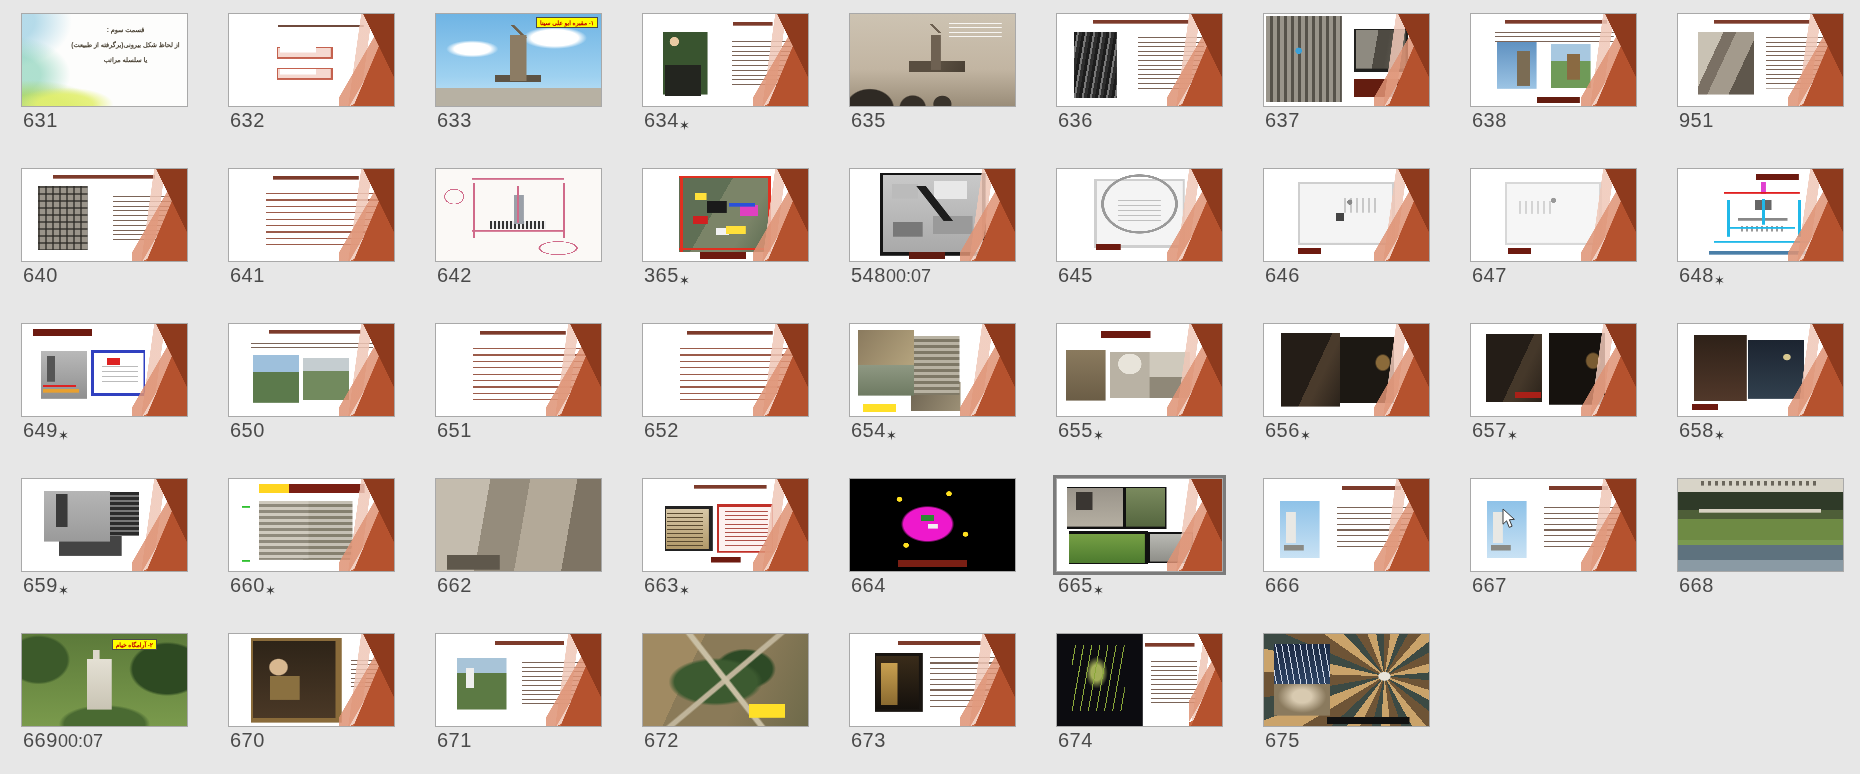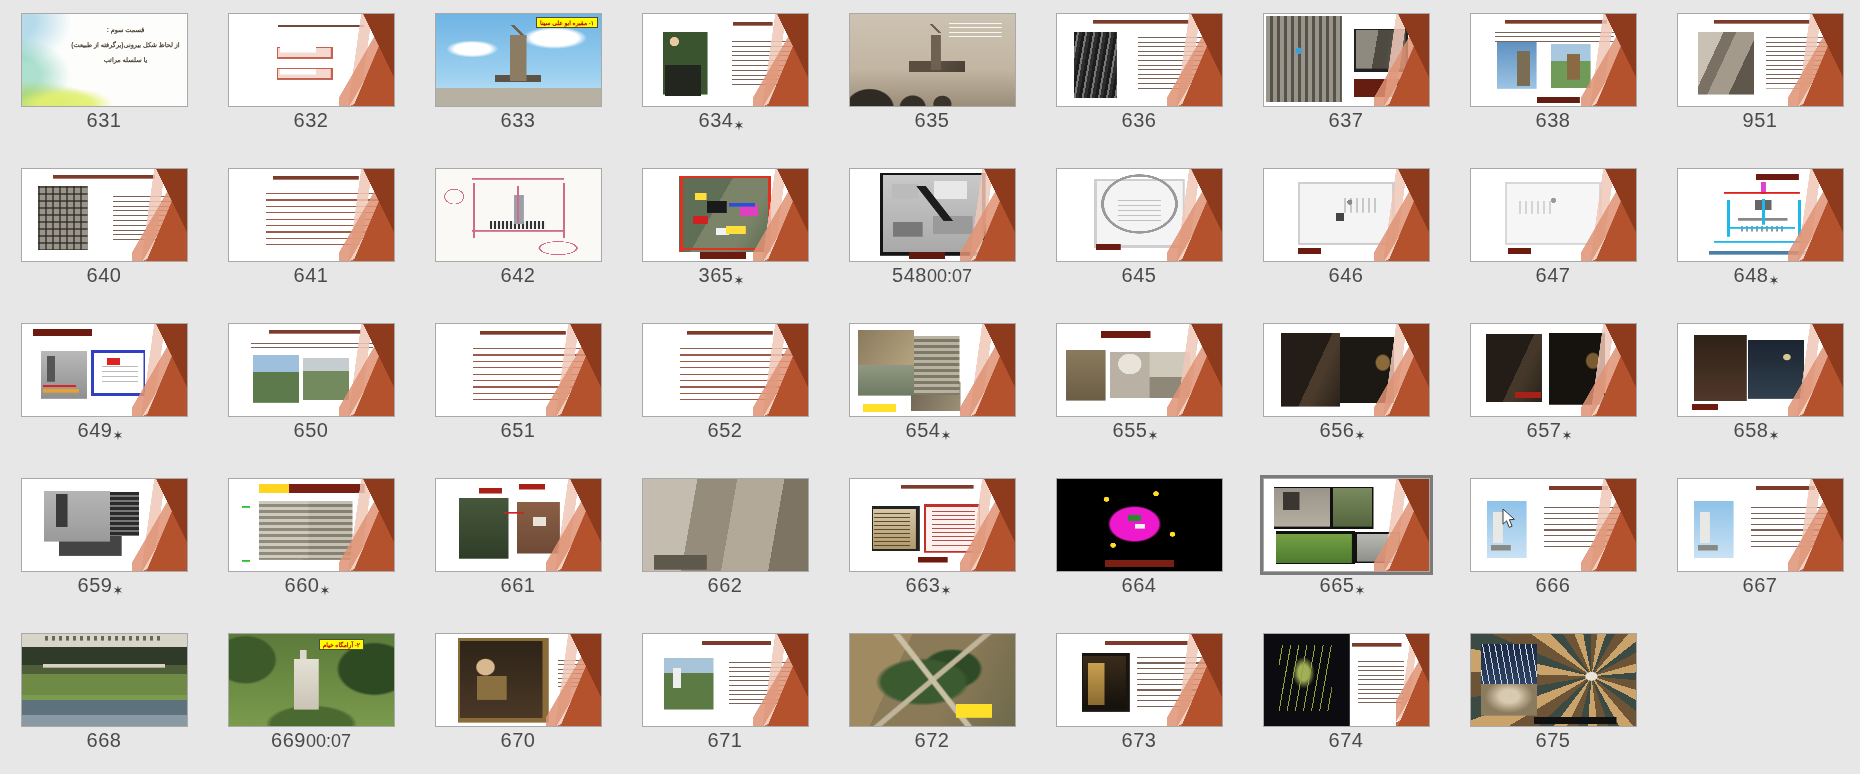--- a/index.html
+++ b/index.html
@@ -5,21 +5,21 @@
   html,body{margin:0;padding:0}
   body{width:1860px;height:774px;background:#e7e7e7;overflow:hidden;
        font-family:"Liberation Sans",sans-serif;position:relative}
   .grid{position:absolute;left:21px;top:13px;display:grid;
         grid-template-columns:repeat(9,167px);grid-auto-rows:118px;
         column-gap:40px;row-gap:37px}
   .cell{position:relative}
   .thumb{position:relative;width:167px;height:94px;background:#fff;
          border:1px solid #a9a9a9;box-sizing:border-box;overflow:hidden;cursor:pointer}
   .thumb.sel{outline:3px solid #7b7b7b;outline-offset:0}
-  .meta{display:flex;justify-content:center;align-items:flex-end;
+  .meta{display:flex;justify-content:flex-start;align-items:flex-end;
         height:23px;padding:2px 3px 0 2px}
   .num{font-size:20px;color:#4a4a4a;font-weight:200;letter-spacing:.5px}
   .right{display:flex;align-items:center}
   .star{font-size:13px;color:#3c3c3c;margin-right:7px;line-height:1}
   .dur{font-size:18px;color:#4a4a4a;font-weight:200}
   .badge{position:absolute;top:3px;right:3px;background:#ffff00;color:#c00000;
          border:1px solid #4a4a4a;font-size:6px;font-weight:bold;
          padding:1px 3px;white-space:nowrap;direction:rtl;z-index:3}
   .s669 .badge{top:5px;right:30px}
   .tl{position:absolute;top:9px;left:48px;right:6px;text-align:center;
@@ -583,27 +583,20 @@
     <div class="cell">
       <div class="thumb v-stairs-photos w s660"></div>
       <div class="meta">
         <span class="num">660</span>
         <span class="right">
           <span class="star">✶</span>
         </span>
       </div>
     </div>
     <div class="cell">
-      <div class="thumb v-tree-building w s661"></div>
-      <div class="meta">
-        <span class="num">661</span>
-        <span class="right"></span>
-      </div>
-    </div>
-    <div class="cell">
       <div class="thumb v-column-closeup s662"></div>
       <div class="meta">
         <span class="num">662</span>
         <span class="right"></span>
       </div>
     </div>
     <div class="cell">
       <div class="thumb v-timeline-box w s663"></div>
       <div class="meta">
         <span class="num">663</span>

